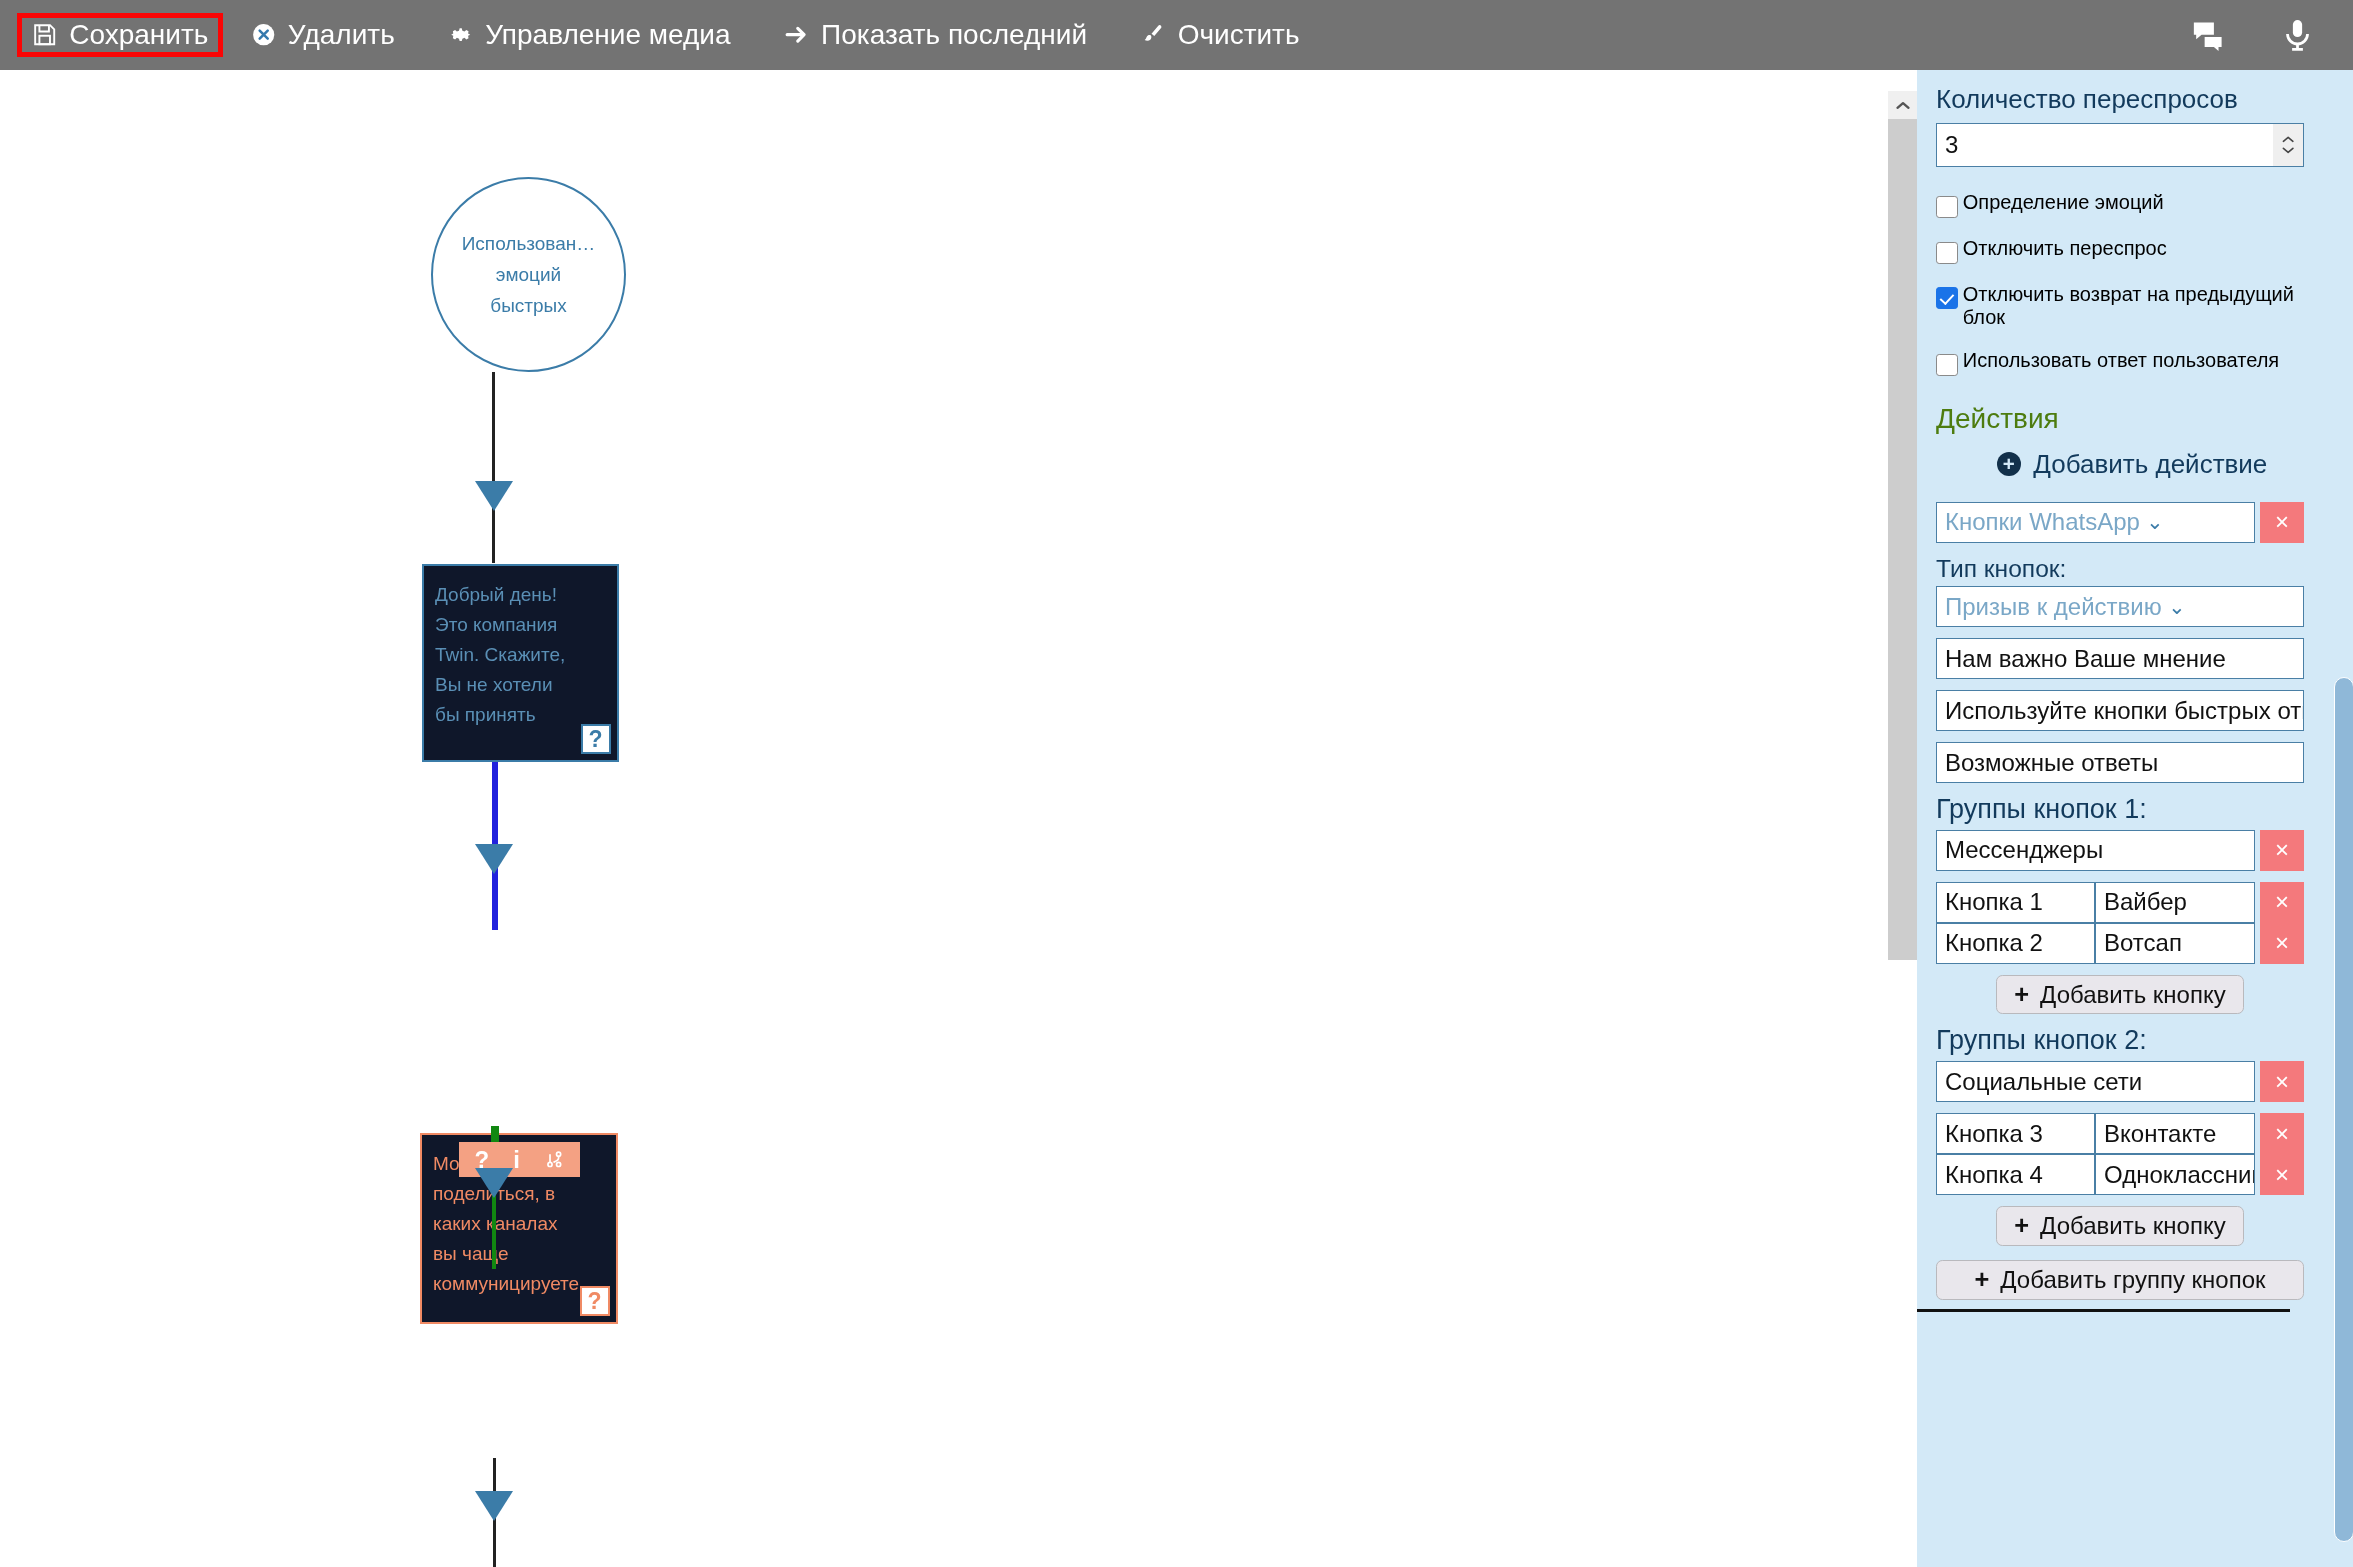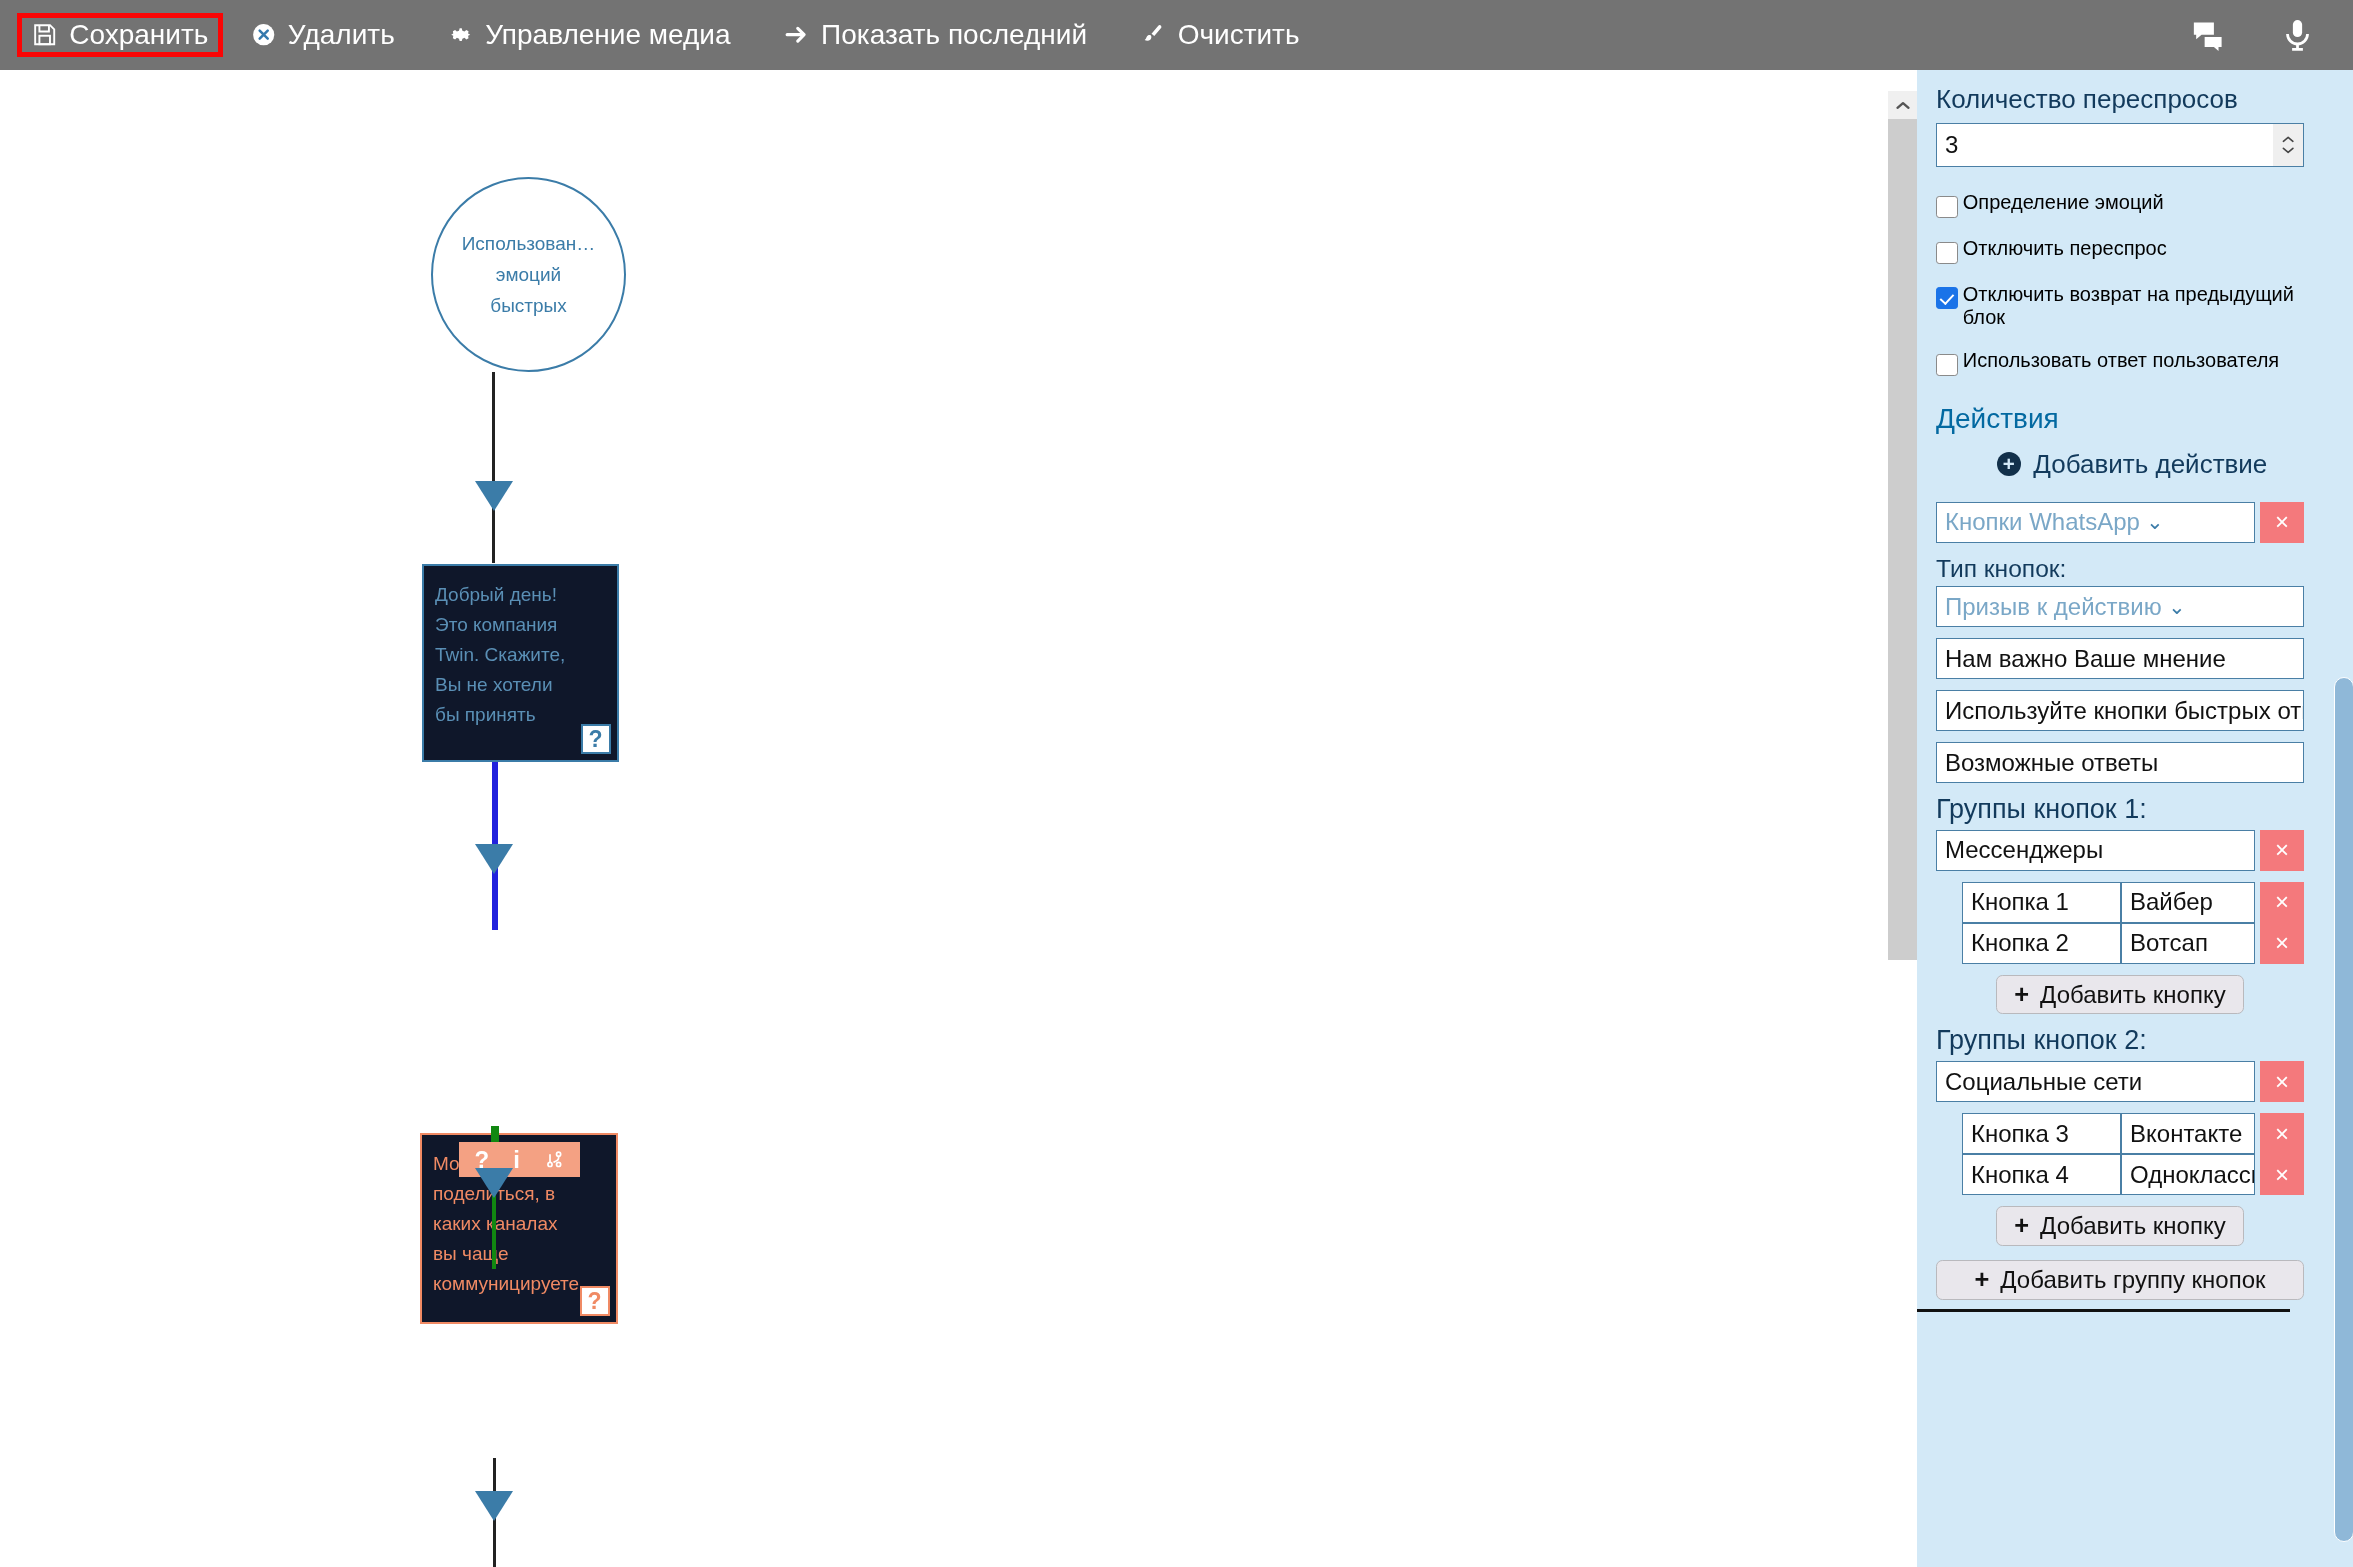--- a/index.html
+++ b/index.html
@@ -212,21 +212,21 @@
     box-sizing: border-box;
   }
   .p-label {
     color: #123a5c;
     font-size: 26px;
     line-height: 1.18;
     margin: 0 0 8px 0;
   }
   .p-label.sub { font-size: 24.6px; margin: 4.8px 0 3.2px 0; }
   .p-section-title {
-    color: #0369a1;
+    color: #4d7c0f;
     font-size: 28px;
     margin: 27px 0 14.3px 0;
   }
   .spinner-wrap {
     display: flex;
     border: 1.6px solid #4a7fa5;
     background: #ffffff;
     height: 44px;
     align-items: stretch;
     box-sizing: border-box;
@@ -351,21 +351,21 @@
     color: #ffffff;
     font-size: 24px;
     display: flex;
     align-items: center;
     justify-content: center;
     flex: 0 0 auto;
     cursor: pointer;
     margin-left: 4.8px;
     box-sizing: border-box;
   }
-  .btn-pair { display: flex; flex: 1 1 auto; min-width: 0; margin-left: 26px; }
+  .btn-pair { display: flex; flex: 1 1 auto; min-width: 0; }
   .btn-pair .txt:first-child { width: 159px; flex: 0 0 159px; border-right-width: 0.8px; }
   .btn-pair .txt:last-child  { flex: 1 1 auto; min-width: 0; border-left-width: 0.8px; }
   .rows-group .row { margin-bottom: 0; }
   .rows-group .row + .row .txt { border-top-width: 0.8px; }
   .rows-group { margin-bottom: 11px; }
   .plain-btn {
     display: inline-flex;
     align-items: center;
     justify-content: center;
     gap: 11px;

